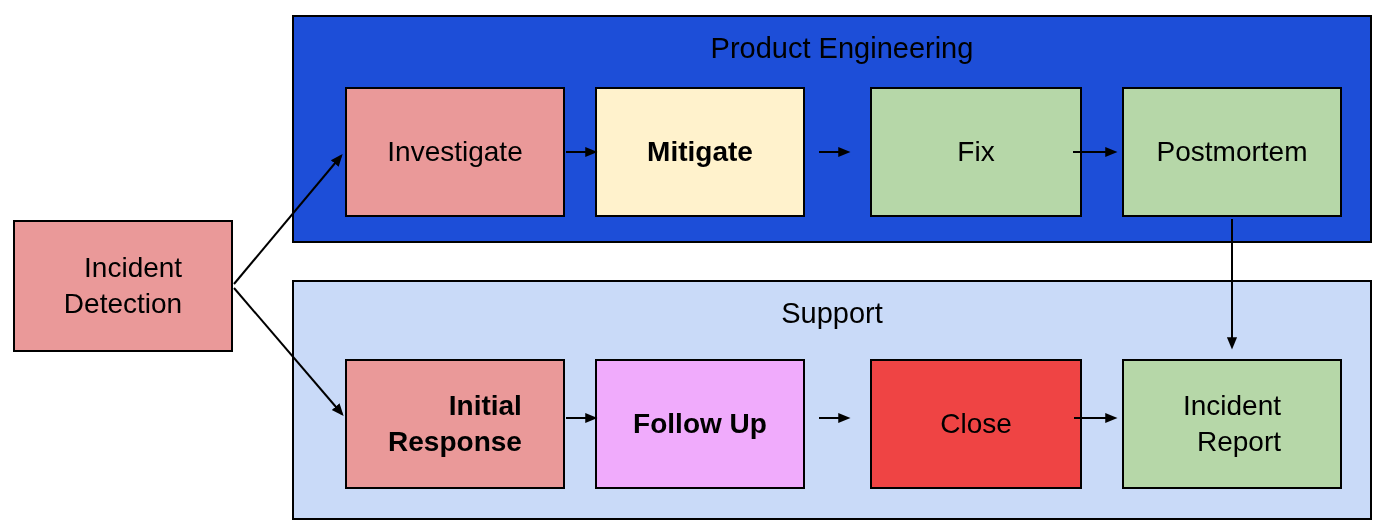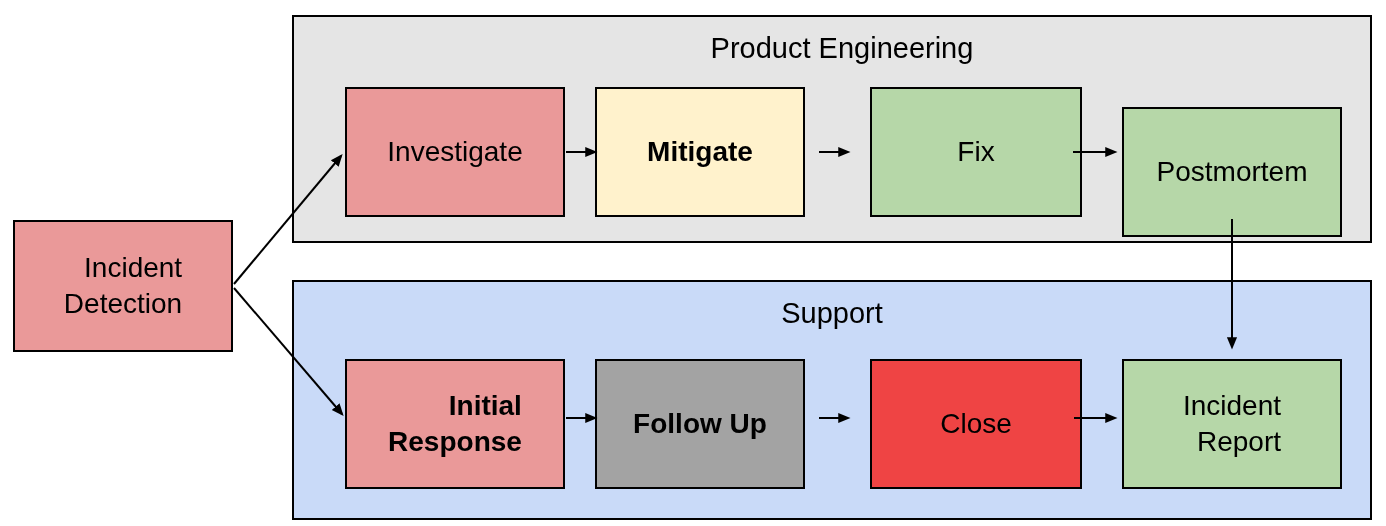--- a/index.html
+++ b/index.html
@@ -57,33 +57,33 @@
   .arrows line { stroke: #000; stroke-width: 2; }
 </style>
 </head>
 <body>
 
 <div class="canvas">
 
   <div class="node" id="node-start" style="background: rgb(234, 153, 153);">Incident
 Detection</div>
 
-  <section class="group" id="group-pe" style="background: #e5e5e5; padding-left: 20px;">
+  <section class="group" id="group-pe" style="background: #1d4ed8; padding-left: 20px;">
     <h2 class="group-title">Product Engineering</h2>
     <div class="node row-pe col1" style="background: rgb(234, 153, 153);">Investigate</div>
     <div class="node row-pe col2" style="background: rgb(255, 242, 204);">Mitigate</div>
     <div class="node row-pe col3" style="background: rgb(182, 215, 168);">Fix</div>
-    <div class="node row-pe col4" style="background: rgb(182, 215, 168); margin-top: 20px;">Postmortem</div>
+    <div class="node row-pe col4" style="background: rgb(182, 215, 168);">Postmortem</div>
   </section>
 
   <section class="group" id="group-support" style="background: rgb(201, 218, 248); margin-top: 6px;">
     <h2 class="group-title">Support</h2>
     <div class="node row-support col1" style="background: rgb(234, 153, 153); font-weight: bold;">Initial
 Response</div>
-    <div class="node row-support col2" style="background: #a3a3a3;">Follow Up</div>
+    <div class="node row-support col2" style="background: #f0abfc;">Follow Up</div>
     <div class="node row-support col3" style="background: #ef4444;">Close</div>
     <div class="node row-support col4" style="background: rgb(182, 215, 168);">Incident
 Report</div>
   </section>
 
   <svg class="arrows" viewBox="0 0 1386 526" xmlns="http://www.w3.org/2000/svg">
     <defs>
       <marker id="ah" viewBox="0 0 12 12" refX="9" refY="6" markerWidth="13" markerHeight="13" markerUnits="userSpaceOnUse" orient="auto">
         <path d="M0,1.3 L11.3,6 L0,10.7 Z" fill="#000"></path>
       </marker>

